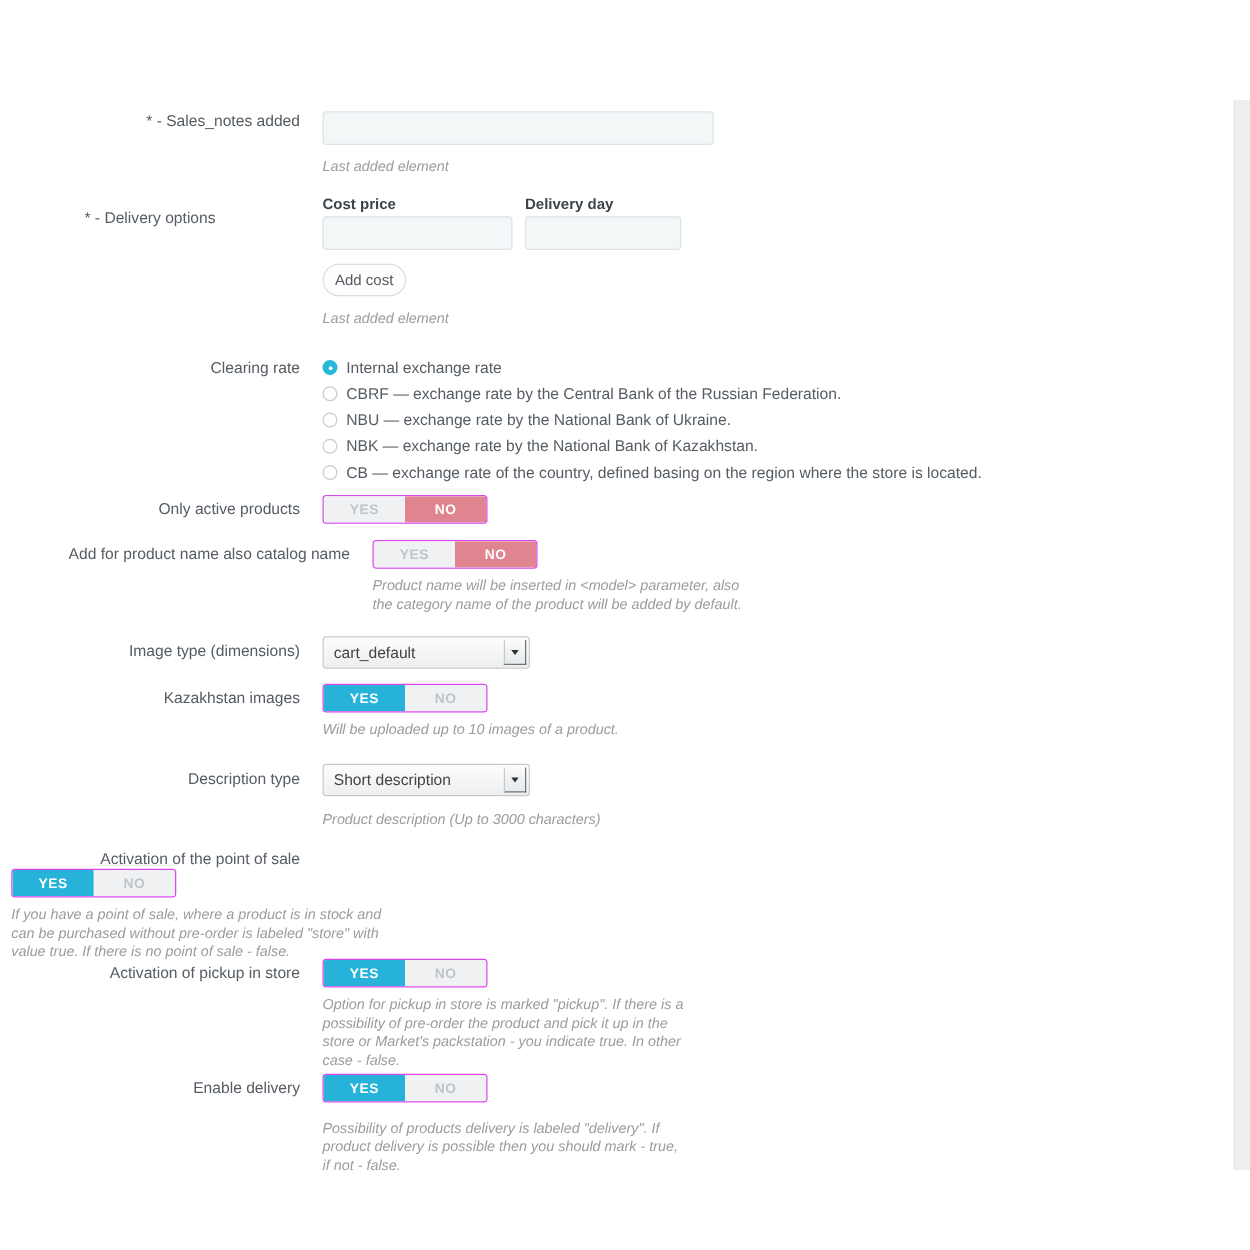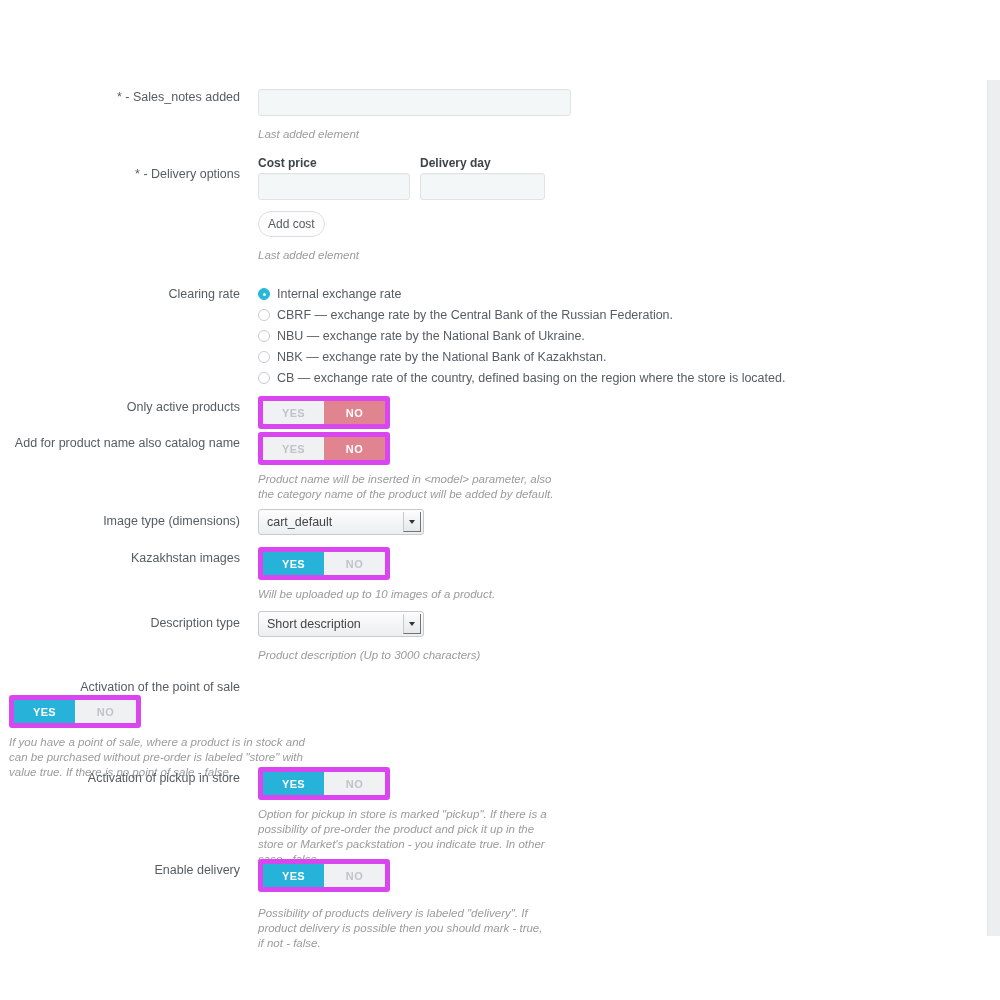--- a/index.html
+++ b/index.html
@@ -134,24 +134,24 @@
   .radio-label {
     font-size: 12.5px;
     color: #555c63;
     line-height: 16px;
   }
 
   
   .toggle {
     display: inline-flex;
     width: 132px;
-    height: 33px;
+    height: 23px;
     border-radius: 3px;
     overflow: hidden;
-    border: 5px solid #d946ef;
+    border: 1px solid #d946ef;
   }
   .toggle .half {
     width: 66px;
     display: flex;
     align-items: center;
     justify-content: center;
     font-size: 11px;
     font-weight: bold;
     letter-spacing: .4px;
     cursor: pointer;
@@ -223,21 +223,21 @@
 
   <div class="row abs" style="top:89px;">
     <div class="lbl">* - Sales_notes added</div>
     <div class="ctrl">
       <input class="txt wide" type="text" value="" style="">
       <div class="helper">Last added element</div>
     </div>
   </div>
 
   <div class="row abs" style="top:156px;">
-    <div class="lbl" style="padding-top:10px;">* - Delivery options</div>
+    <div class="lbl" style="padding-top:10px;text-align:center;">* - Delivery options</div>
     <div class="ctrl">
       <div class="colheads">
         <div class="ch ch1">Cost price</div>
         <div class="ch ch2">Delivery day</div>
       </div>
       <div class="inputs-row">
         <input class="txt cost" type="text" value="" style="">
         <input class="txt day" type="text" value="" style="">
       </div>
       <div style="margin-top:11px;">
@@ -283,21 +283,21 @@
     <div class="lbl" style="padding-top:3px;">Only active products</div>
     <div class="ctrl">
       <div class="toggle">
         <div class="half">YES</div>
         <div class="half active-no">NO</div>
       </div>
     </div>
   </div>
 
   <div class="row abs" style="top:432px;">
-    <div class="lbl" style="padding-top:3px;">Add for product name also catalog name</div>
+    <div class="lbl" style="padding-top:3px;margin-left:40px;">Add for product name also catalog name</div>
     <div class="ctrl">
       <div class="toggle">
         <div class="half">YES</div>
         <div class="half active-no">NO</div>
       </div>
       <div class="helper" style="width:300px;margin-top:7px;">Product name will be inserted in &lt;model&gt; parameter, also the category name of the product will be added by default.</div>
     </div>
   </div>
 
   <div class="row abs" style="top:509px;">

